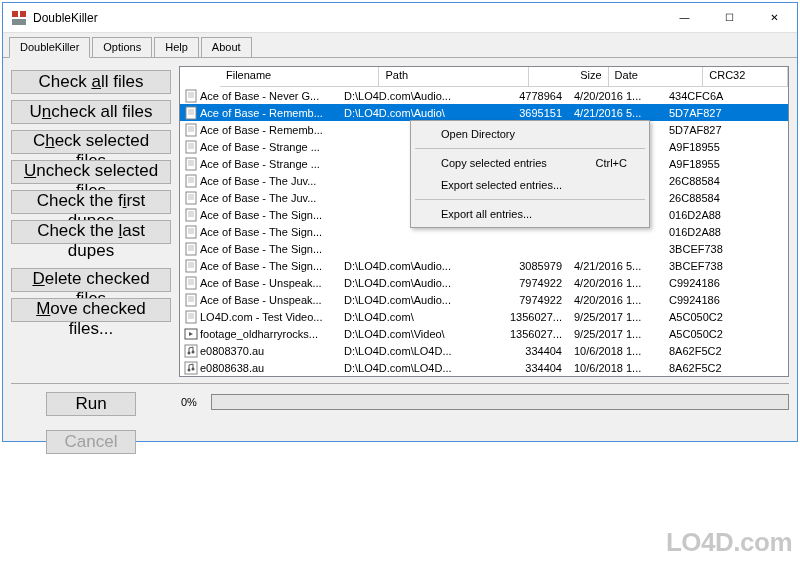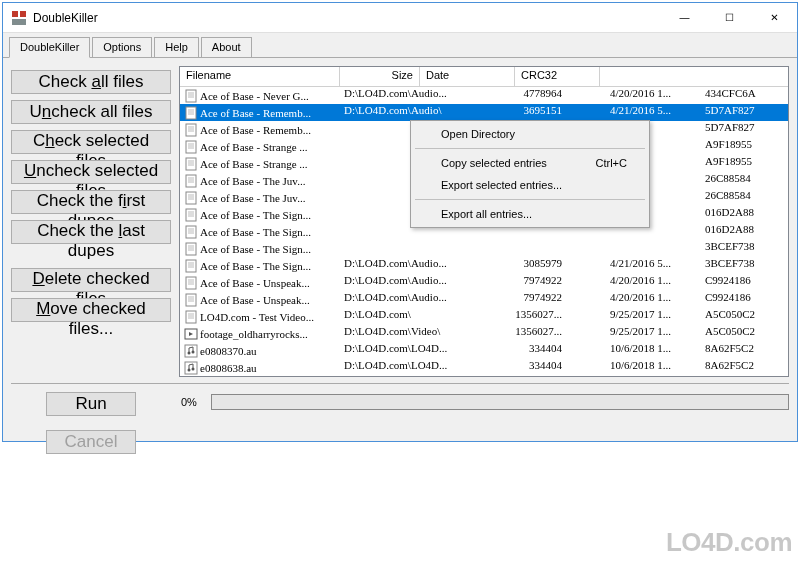--- a/index.html
+++ b/index.html
@@ -98,56 +98,57 @@
   display: flex;
   flex-direction: column;
   position: relative;
   overflow: hidden;
 }
 .listview-header {
   display: flex;
   background: #fff;
   border-bottom: 1px solid #d0d0d0;
   height: 20px;
+  margin-left: 40px;
 }
 .col-h {
   border-right: 1px solid #d0d0d0;
   padding: 2px 6px;
   font-size: 11px;
   overflow: hidden;
   white-space: nowrap;
 }
 .listview-body {
   flex: 1;
   overflow-y: scroll;
   overflow-x: hidden;
 }
 .row {
   display: flex;
   height: 17px;
-  font-family: Liberation Serif, serif;
+  align-items: center;
 }
 .row.selected { background: #0078d7; color: #fff; }
 .cell {
   padding: 0 4px;
   overflow: hidden;
   white-space: nowrap;
   text-overflow: clip;
   font-size: 11px;
 }
 .cell.fn { display: flex; align-items: center; gap: 2px; }
 .file-icon {
   width: 14px; height: 14px; flex-shrink: 0;
   display: inline-block;
 }
 .cell.size { text-align: right; padding-right: 8px; }
 .c-fn { width: 160px; }
 .c-path { width: 150px; }
 .c-size { width: 80px; }
-.c-date { width: 95px; margin-left: 36px; }
+.c-date { width: 95px; }
 .c-crc { width: 85px; }
 .lower {
   border-top: 1px solid #aaa;
   padding-top: 8px;
   display: flex;
   gap: 10px;
 }
 .lower-left {
   width: 160px;
   display: flex;
@@ -244,20 +245,21 @@
           <button class="btn"><u>U</u>ncheck selected files</button>
           <button class="btn">Check the f<u>i</u>rst dupes</button>
           <button class="btn">Check the <u>l</u>ast dupes</button>
           <div class="sidebar-gap"></div>
           <button class="btn"><u>D</u>elete checked files</button>
           <button class="btn"><u>M</u>ove checked files...</button>
         </div>
       <div class="listview">
         <div class="listview-header" id="lv-header">
             <div class="col-h" style="width: 160px;">Filename</div>
+            <div class="col-h" style="width: 150px;">Path</div>
             <div class="col-h" style="width: 80px; text-align: right;">Size</div>
             <div class="col-h" style="width: 95px;">Date</div>
             <div class="col-h" style="width: 85px;">CRC32</div>
           </div>
         <div class="listview-body" id="lv-body">
             <div class="row">
               <div class="cell fn c-fn">
                 <span class="file-icon"><svg width="14" height="14" viewBox="0 0 14 14">
                     <rect x="2" y="1" width="10" height="12" fill="#fff" stroke="#888"></rect>
                     <line x1="4" y1="4" x2="10" y2="4" stroke="#bbb"></line>

